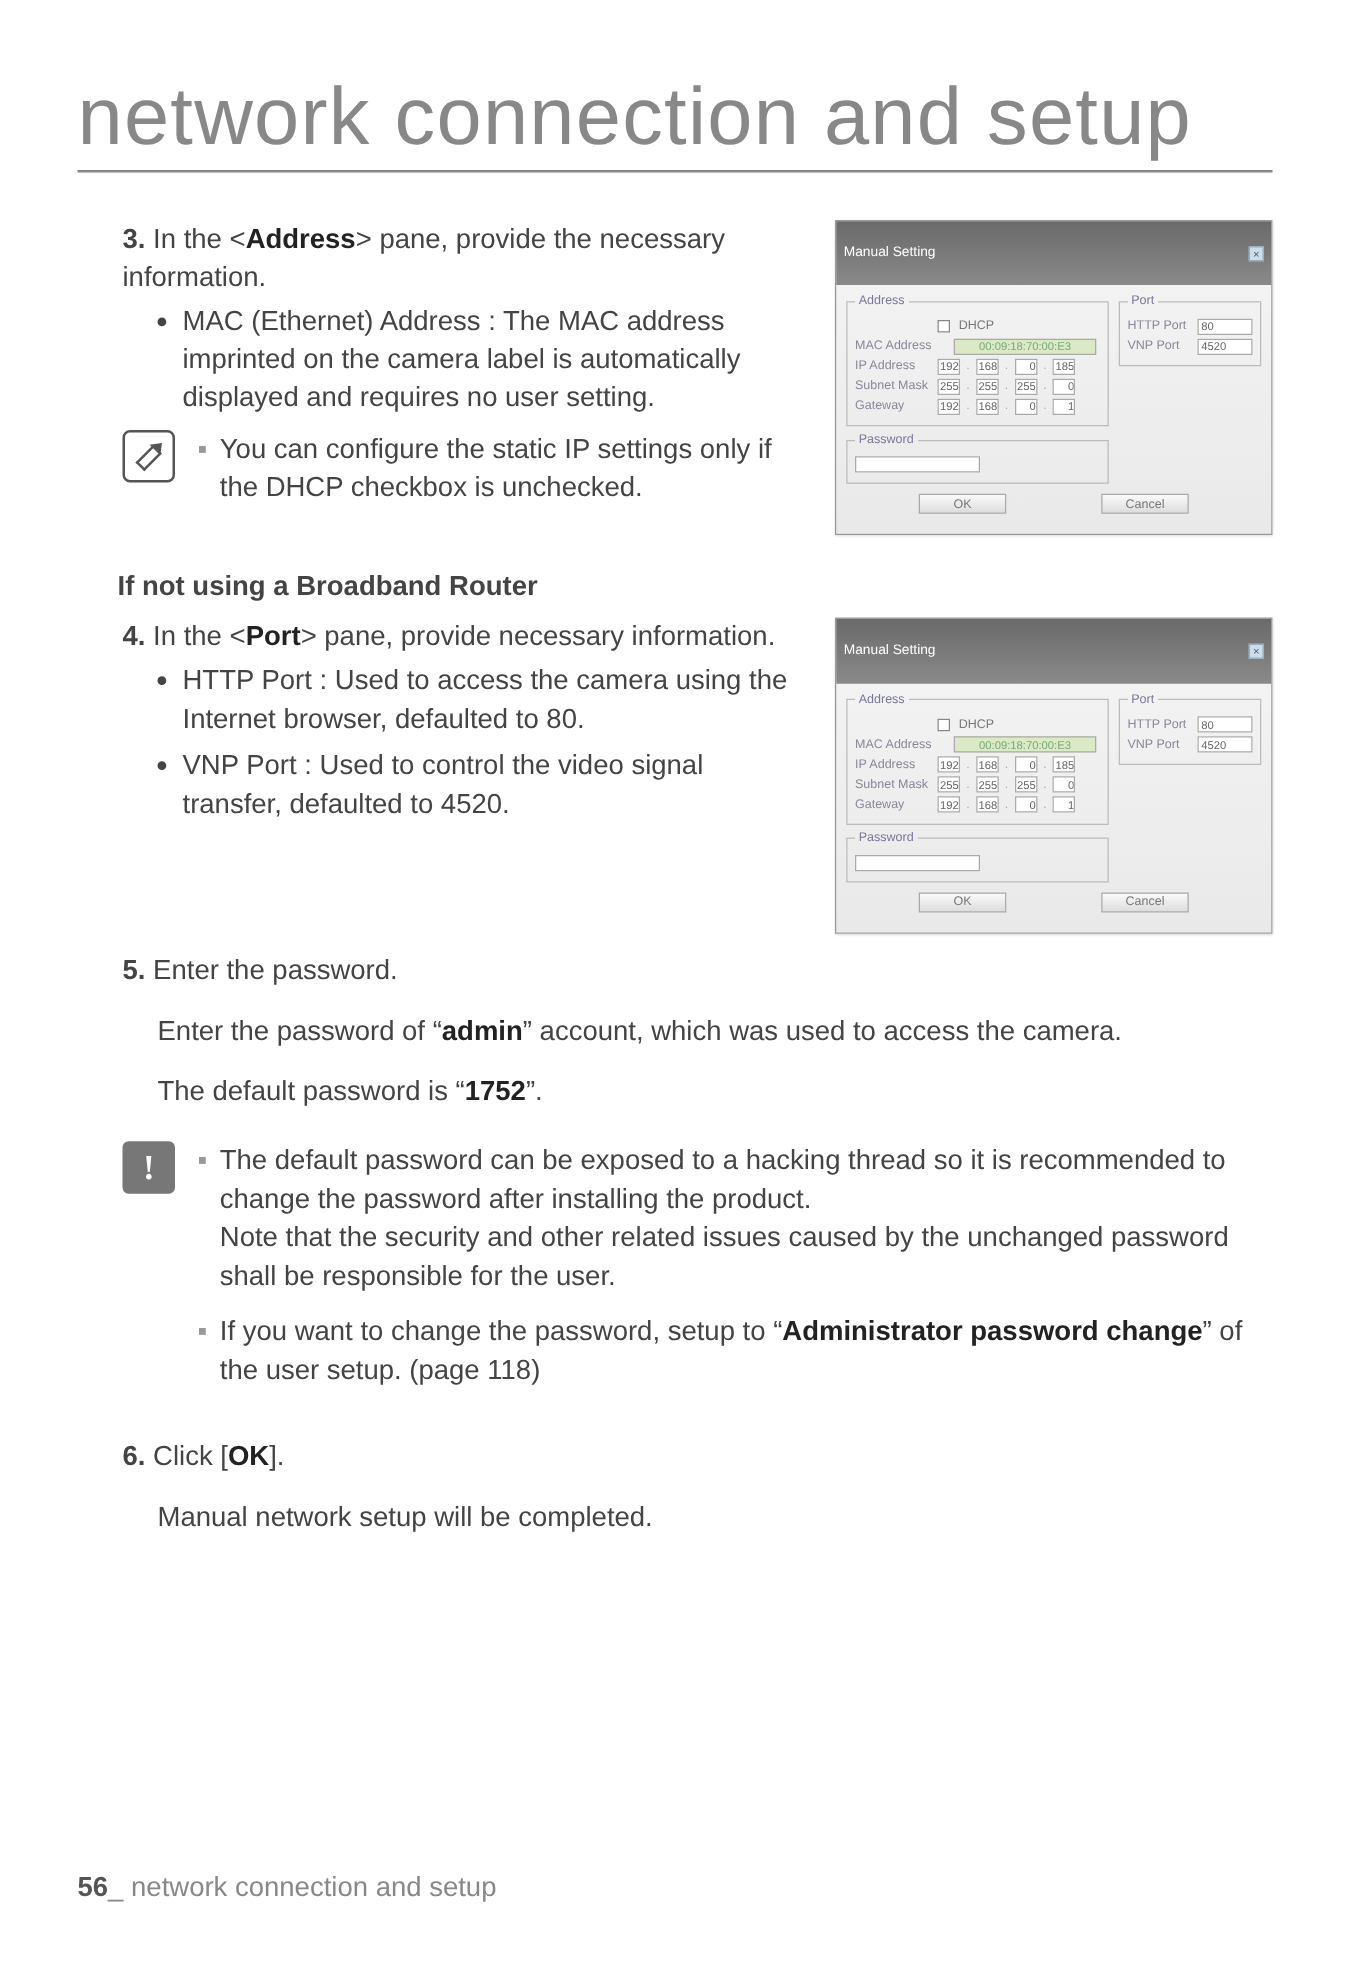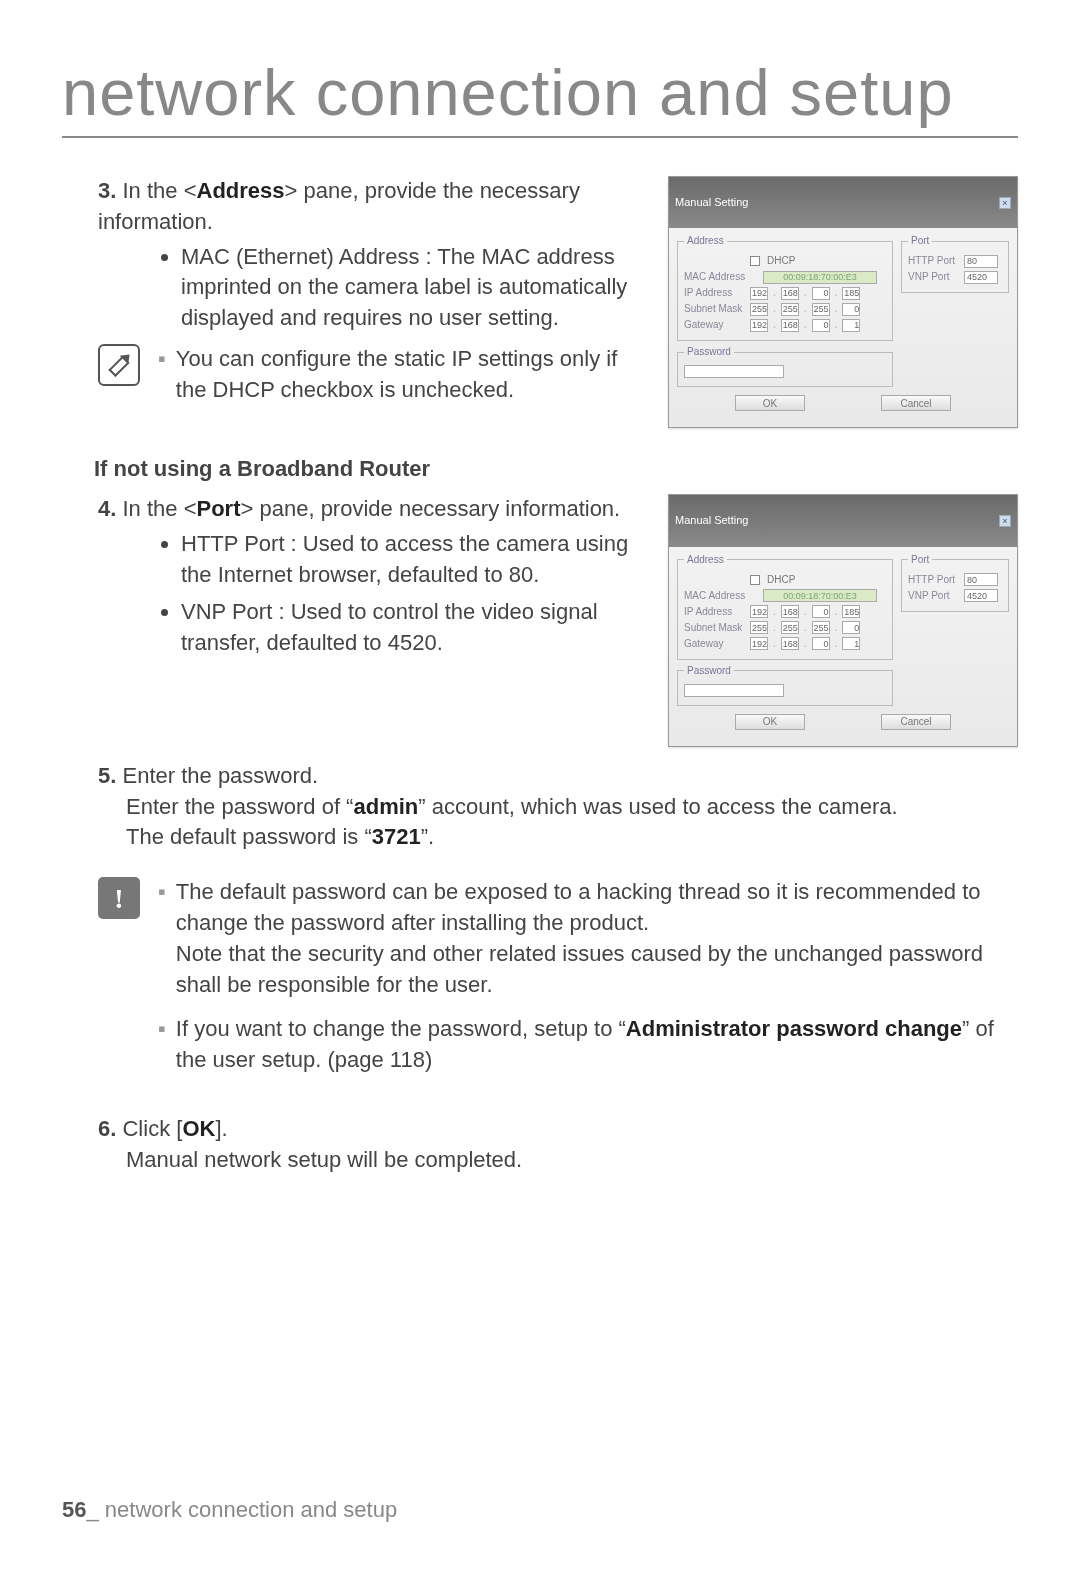--- a/index.html
+++ b/index.html
@@ -24,23 +24,23 @@
   }
 
   .content { font-size: 22px; line-height: 1.4; padding-left: 36px; }
 
   .row { display: flex; align-items: flex-start; gap: 22px; margin-bottom: 10px; }
   .textcol { flex: 1 1 auto; padding-right: 6px; min-width: 0;}
   .imgcol  { flex: 0 0 350px; }
   .num { font-weight: bold; display: inline; }
   .step { margin-bottom: 10px; }
   .step .body { display: inline; }
-  .indent { padding-left: 28px; }
+  .indent { padding-left: 28px; margin-top: 18px; }
   ul.bullets { list-style: disc; padding-left: 48px; margin-top: 4px; }
-  ul.bullets li { margin-bottom: 6px; margin-left: 35px; }
+  ul.bullets li { margin-bottom: 6px; }
 
   .note-row { display: flex; align-items: flex-start; gap: 18px; margin-top: 8px; margin-bottom: 24px; }
   .note-icon {
     flex: 0 0 42px; height: 42px;
     border: 2px solid #555; border-radius: 6px;
     display: flex; align-items: center; justify-content: center;
     font-size: 22px; font-weight: bold; color:#555;
     position: relative;
   }
   .note-icon .pencil {
@@ -107,21 +107,21 @@
     width: 18px; height: 13px; border:1px solid #aaa; background:#fff;
     font-size:9px; text-align:right; padding:0;
     font-family: inherit; color:#666;
   }
   .shot input.mac {
     width: 114px; height: 13px; border:1px solid #aaa;
     background:#dbe9c6; font-size:9px; text-align:center;
     color:#7a7; font-family: inherit; margin-left: 13px;
   }
   .shot .dot { padding: 0 1px; color:#aaa;}
-  .shot .port input.t { width: 34px; text-align:left; padding-left:2px;}
+  .shot .port input.t { width: 44px; text-align:left; padding-left:2px;}
   .shot .port .lbl { width: 52px; }
   .shot .btnrow { display:flex; justify-content:space-around; padding:4px 20px 8px;}
   .shot button.b {
     width: 70px; height:16px; font-size:10px;
     border:1px solid #aaa;
     background: linear-gradient(#fafafa,#ddd);
     color:#777;
   }
   .shot .pw input.t { width: 100px; text-align:left; }
 
@@ -341,21 +341,21 @@
     </div>
   </div>
 
   <div class="step" style="margin-top:6px; margin-bottom:24px;">
     <span class="num">5.</span>
     <span class="body">Enter the password.</span>
     <div class="indent">
       <span>Enter the password of “</span><strong>admin</strong><span>” account, which was used to access the camera.</span>
     </div>
     <div class="indent">
-      <span>The default password is “</span><strong>3721</strong><span>”.</span>
+      <span>The default password is “</span><strong>1752</strong><span>”.</span>
     </div>
   </div>
 
   <div class="note-row">
     <div class="warn-icon">!</div>
     <div class="note-list">
       <div class="note-item">
         <span class="sq">▪</span>
         <div class="txt">
           <span>The default password can be exposed to a hacking thread so it is recommended to change the password after installing the product.</span><br>

